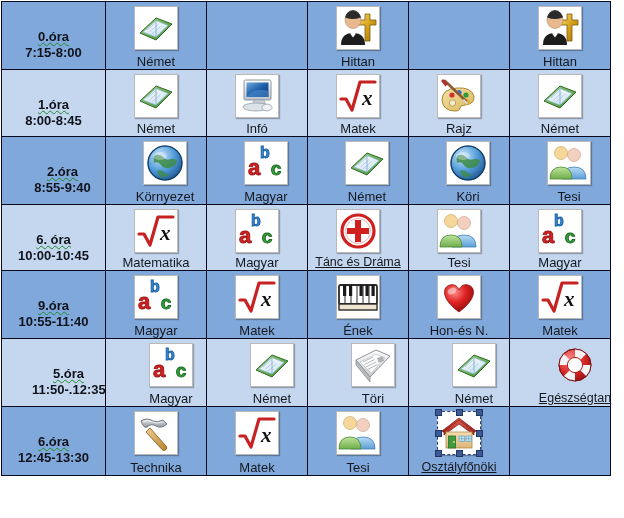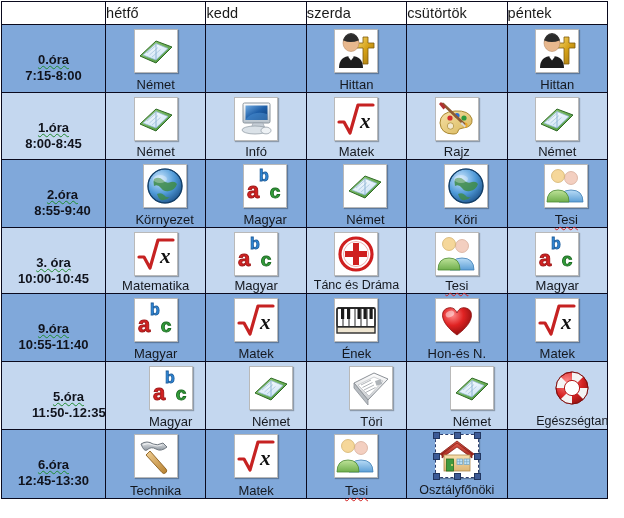--- a/index.html
+++ b/index.html
@@ -44,24 +44,24 @@
   .iconframe.selected .h2{left:50%;margin-left:-3px;top:-3px;}
   .iconframe.selected .h3{right:-3px;top:-3px;}
   .iconframe.selected .h4{left:-3px;top:50%;margin-top:-3px;}
   .iconframe.selected .h5{right:-3px;top:50%;margin-top:-3px;}
   .iconframe.selected .h6{left:-3px;bottom:-3px;}
   .iconframe.selected .h7{left:50%;margin-left:-3px;bottom:-3px;}
   .iconframe.selected .h8{right:-3px;bottom:-3px;}
 
   .lbl{font-size:13px;color:#14181f;margin-top:2px;line-height:15px;
        white-space:nowrap;}
-  .lbl.spell{text-decoration:underline;text-decoration-style:wavy;
+  .lbl.spell{text-decoration-style:wavy;
              text-decoration-color:#d42020;text-decoration-thickness:1px;
              text-underline-offset:2px;}
-  .lbl.small{font-size:12.5px;}
+  .lbl.small{font-size:12.5px;text-decoration:underline;}
 
   
   tr.dark td.time, tr.dark td.cell{background:#80a8da;}
   tr.light td.time, tr.light td.cell{background:#c4d7ef;}
 
   
   tr.r0 td{height:67px;}
   tr.r1 td{height:66px;}
   tr.r2 td{height:67px;padding-left:18px;}
   tr.r3 td{height:65px;}
@@ -70,28 +70,20 @@
   tr.r6 td{height:68px;}
   .empty{width:100%;height:100%;}
   svg{display:block;}
 </style>
 </head>
 <body>
 
 <div id="sheet">
   <table class="tt">
     <tbody id="tt-body">
-        <tr class="hdr">
-          <td class="hdr-corner"></td>
-          <td class="day">hétfő</td>
-          <td class="day">kedd</td>
-          <td class="day">szerda</td>
-          <td class="day">csütörtök</td>
-          <td class="day">péntek</td>
-        </tr>
         <tr class="dark r0">
           <td class="time">
             <span class="l1 sq">0.óra</span>
             <span class="l2">7:15-8:00</span>
           </td>
           <td class="cell">
             <div class="cellbox">
               <div class="iconframe">
       <svg width="38" height="38" viewBox="0 0 38 38">
         <defs>
@@ -394,21 +386,21 @@
         <circle cx="13" cy="9" r="6.5" fill="#f5d79a" stroke="#cfab62" stroke-width=".7"></circle>
         <path d="M2 35 q0 -12 11 -12 q11 0 11 12z" fill="url(#pg)" stroke="#4d8a33" stroke-width=".8"></path>
       </svg>
               </div>
               <div class="lbl spell">Tesi</div>
             </div>
           </td>
         </tr>
         <tr class="light r3">
           <td class="time">
-            <span class="l1 sq">3. óra</span>
+            <span class="l1 sq">6. óra</span>
             <span class="l2">10:00-10:45</span>
           </td>
           <td class="cell">
             <div class="cellbox">
               <div class="iconframe">
       <svg width="40" height="38" viewBox="0 0 40 38">
         <path d="M3 22 L8 22 L14 33 L22 5 L37 5" fill="none" stroke="#c62222" stroke-width="3.2" stroke-linecap="round" stroke-linejoin="round"></path>
         <text x="24" y="28" font-family="'Liberation Serif',serif" font-size="21" font-style="italic" font-weight="bold" fill="#111111">x</text>
       </svg>
               </div>

